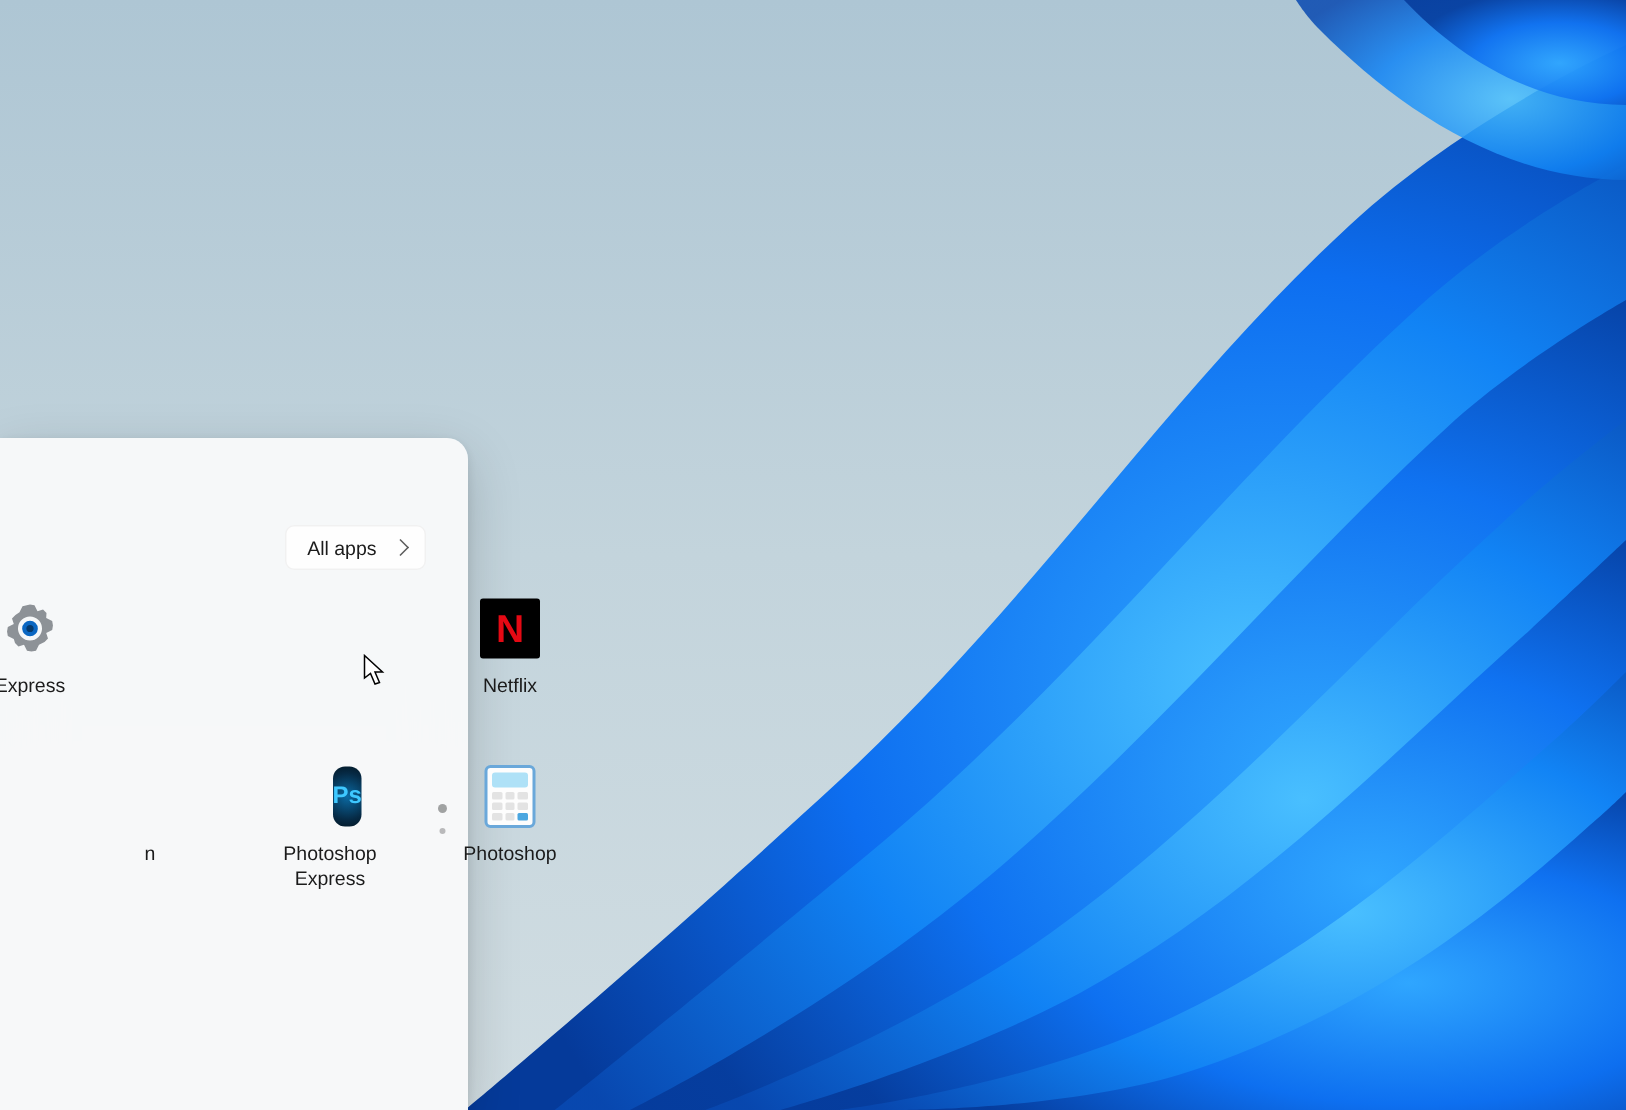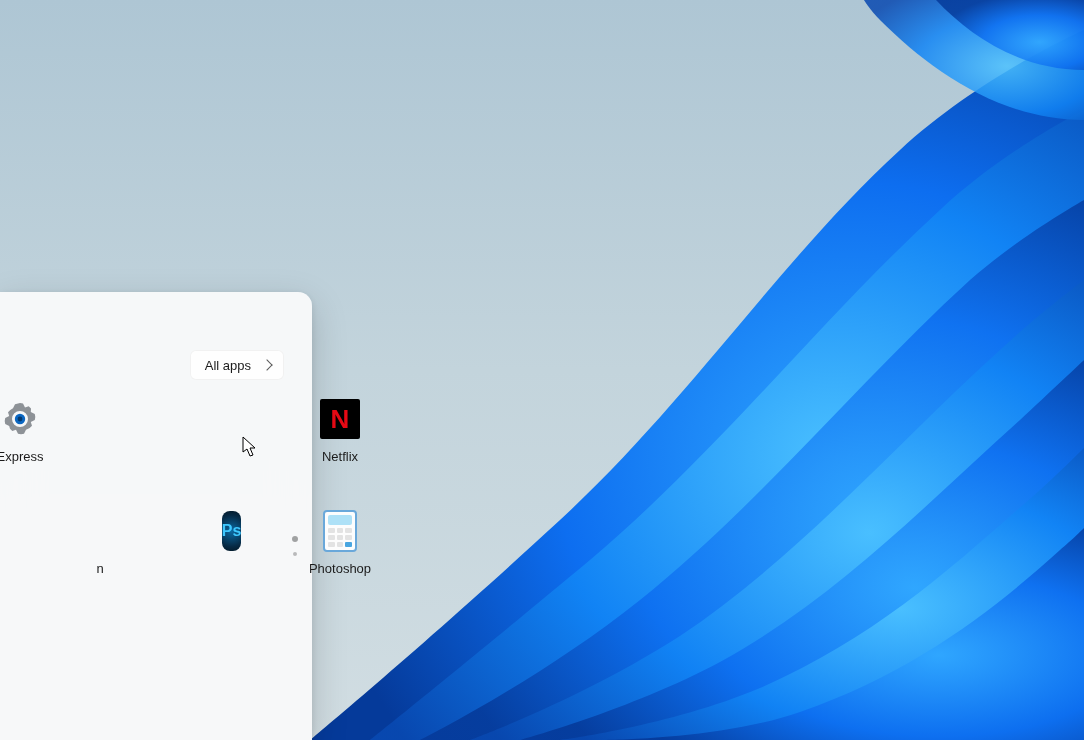--- a/index.html
+++ b/index.html
@@ -242,20 +242,21 @@
 
       <div class="partial-tile">
         <div class="icon-box"></div>
         <span class="label">n</span>
       </div>
 
       <div class="app-tile">
         <div class="icon-box">
           <div class="ico-ps">Ps</div>
         </div>
+        <span class="label">Photoshop Express</span>
       </div>
 
       <div class="app-tile">
         <div class="icon-box">
           <div class="ico-calc">
             <div class="scr"></div>
             <div class="kbd">
               <span></span>
                 <span></span>
                 <span></span>

